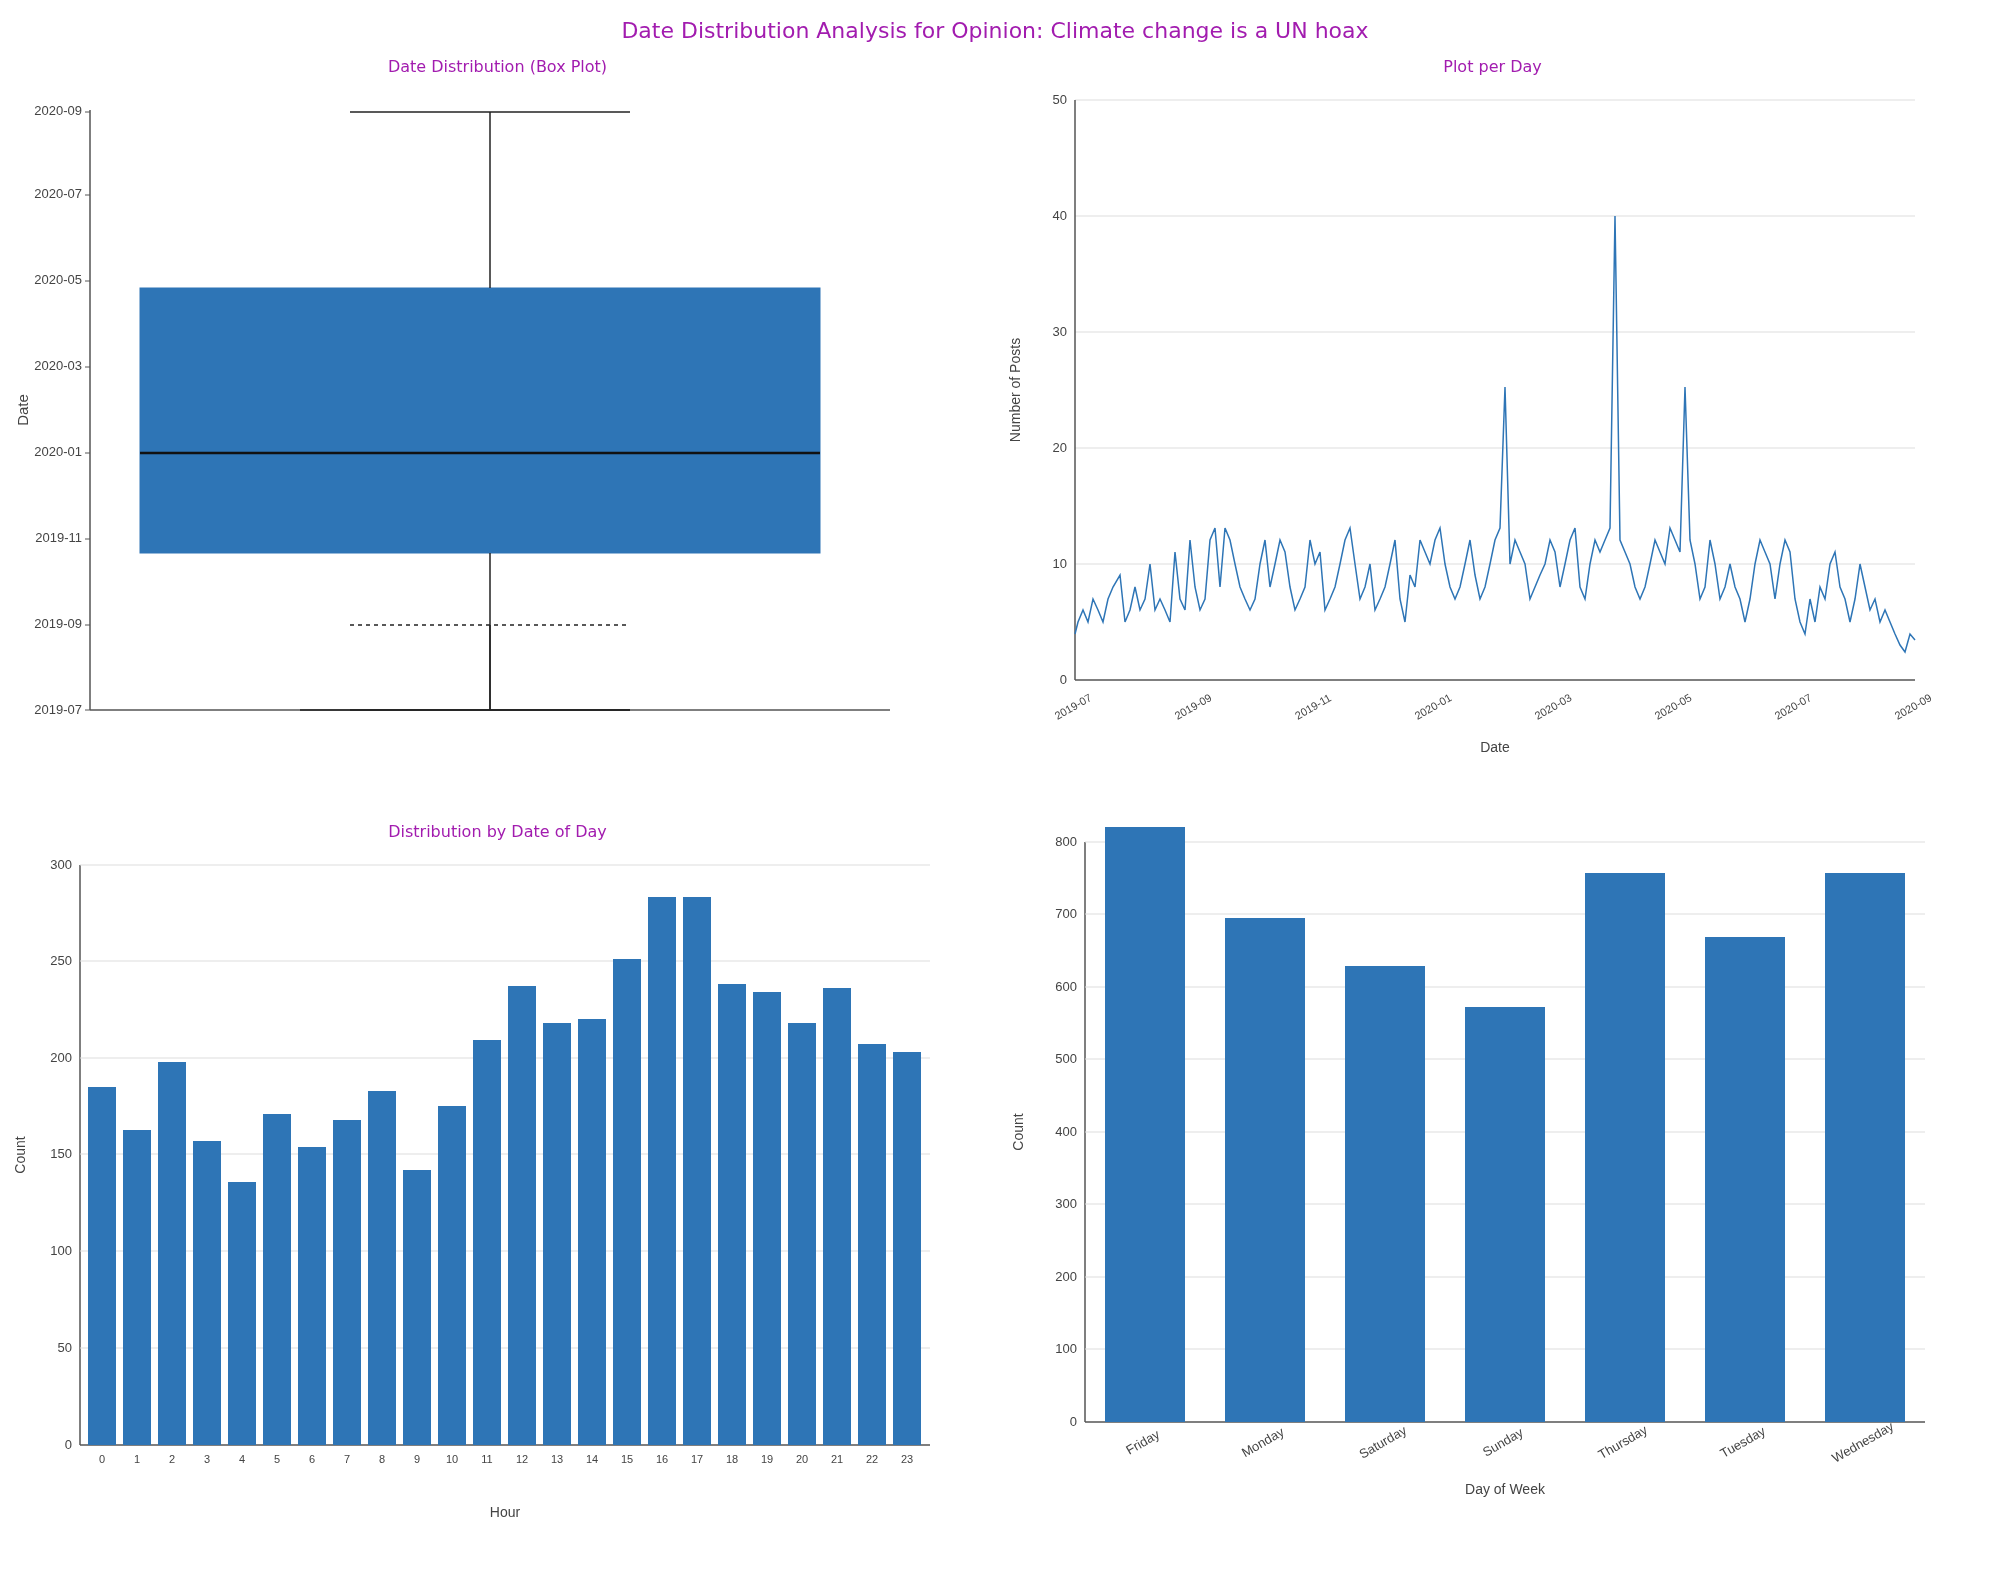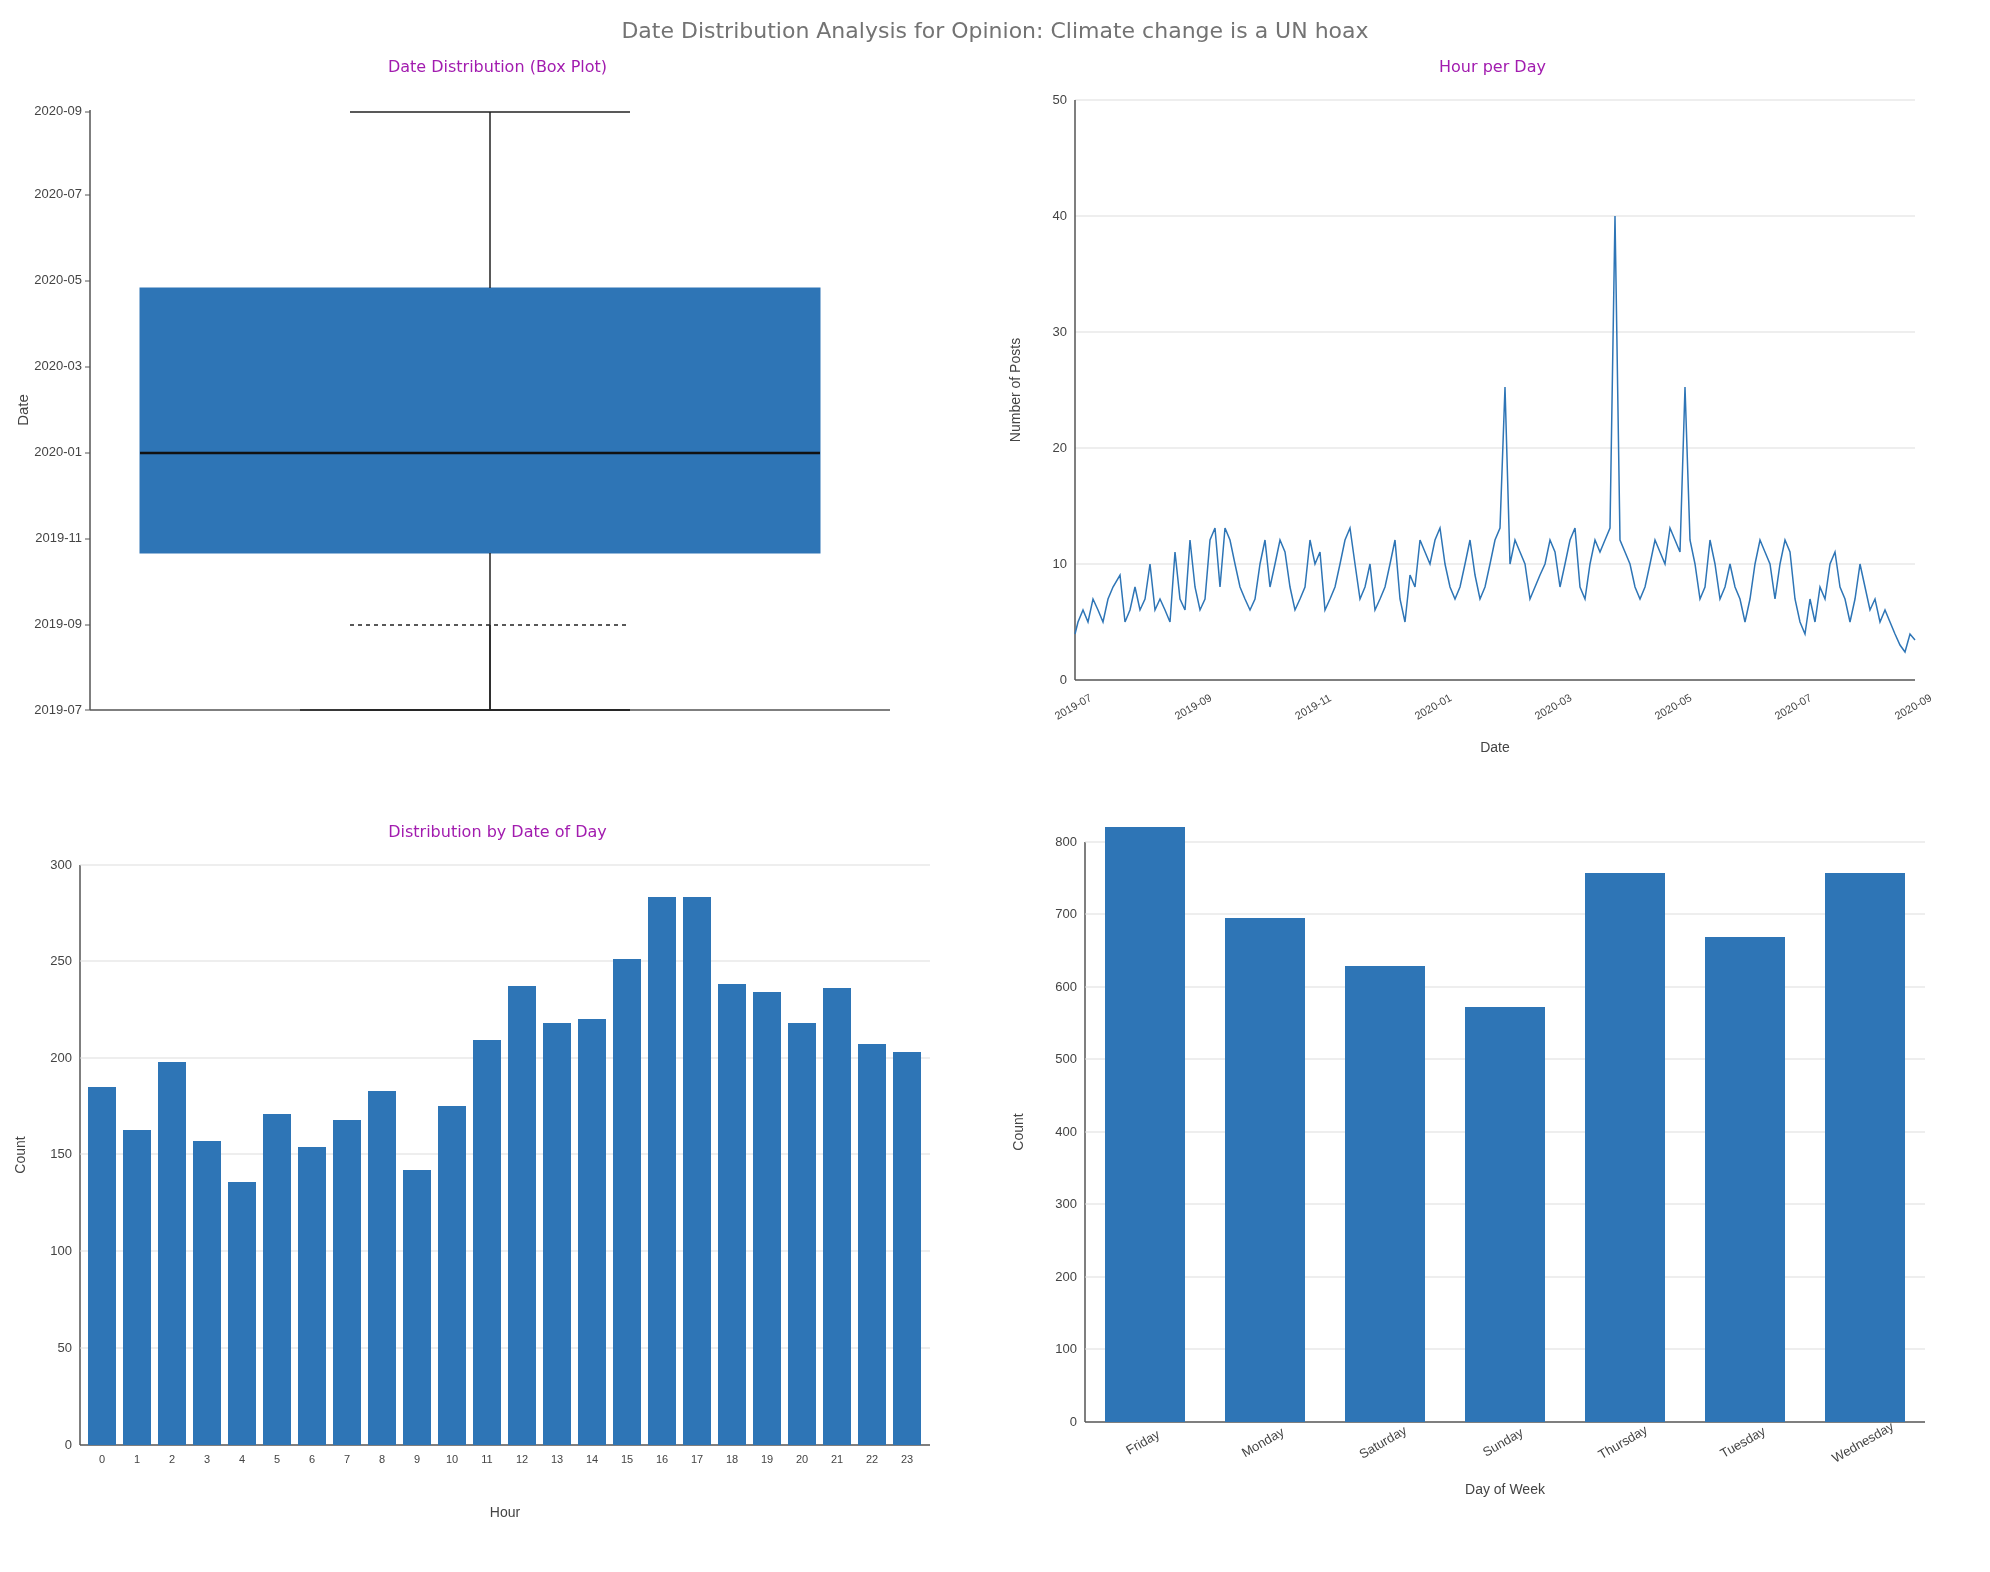--- a/index.html
+++ b/index.html
@@ -7,21 +7,21 @@
       background: #fff;
       font-family: 'DejaVu Sans', Arial, sans-serif;
       width: 1990px;
       height: 1572px;
       overflow: hidden;
     }
     .main-title {
       text-align: center;
       font-size: 22px;
       padding: 18px 0 4px 0;
-      color: #737373;
+      color: #a21caf;
     }
     .charts-grid {
       display: grid;
       grid-template-columns: 1fr 1fr;
       grid-template-rows: 1fr 1fr;
       width: 1990px;
       height: 1530px;
     }
     .chart-cell {
       position: relative;
@@ -91,21 +91,21 @@
 
       <line x1="340" y1="32" x2="620" y2="32" stroke="#222" stroke-width="1.5"></line>
 
       <line x1="480" y1="473" x2="480" y2="630" stroke="#222" stroke-width="1.5"></line>
       <line x1="290" y1="630" x2="620" y2="630" stroke="#222" stroke-width="1.5"></line>
 
     </svg>
   </div>
 
   <div class="chart-cell">
-    <div class="chart-title">Hour per Day</div>
+    <div class="chart-title">Plot per Day</div>
     <svg width="940" height="680" id="line-chart-svg">
 
       <line x1="70" y1="600" x2="910" y2="600" stroke="#555" stroke-width="1.5"></line>
       <line x1="70" y1="484" x2="910" y2="484" stroke="#ddd" stroke-width="1"></line>
       <line x1="70" y1="368" x2="910" y2="368" stroke="#ddd" stroke-width="1"></line>
       <line x1="70" y1="252" x2="910" y2="252" stroke="#ddd" stroke-width="1"></line>
       <line x1="70" y1="136" x2="910" y2="136" stroke="#ddd" stroke-width="1"></line>
       <line x1="70" y1="20" x2="910" y2="20" stroke="#ddd" stroke-width="1"></line>
       <line x1="70" y1="20" x2="70" y2="600" stroke="#555" stroke-width="1.5"></line>
 

